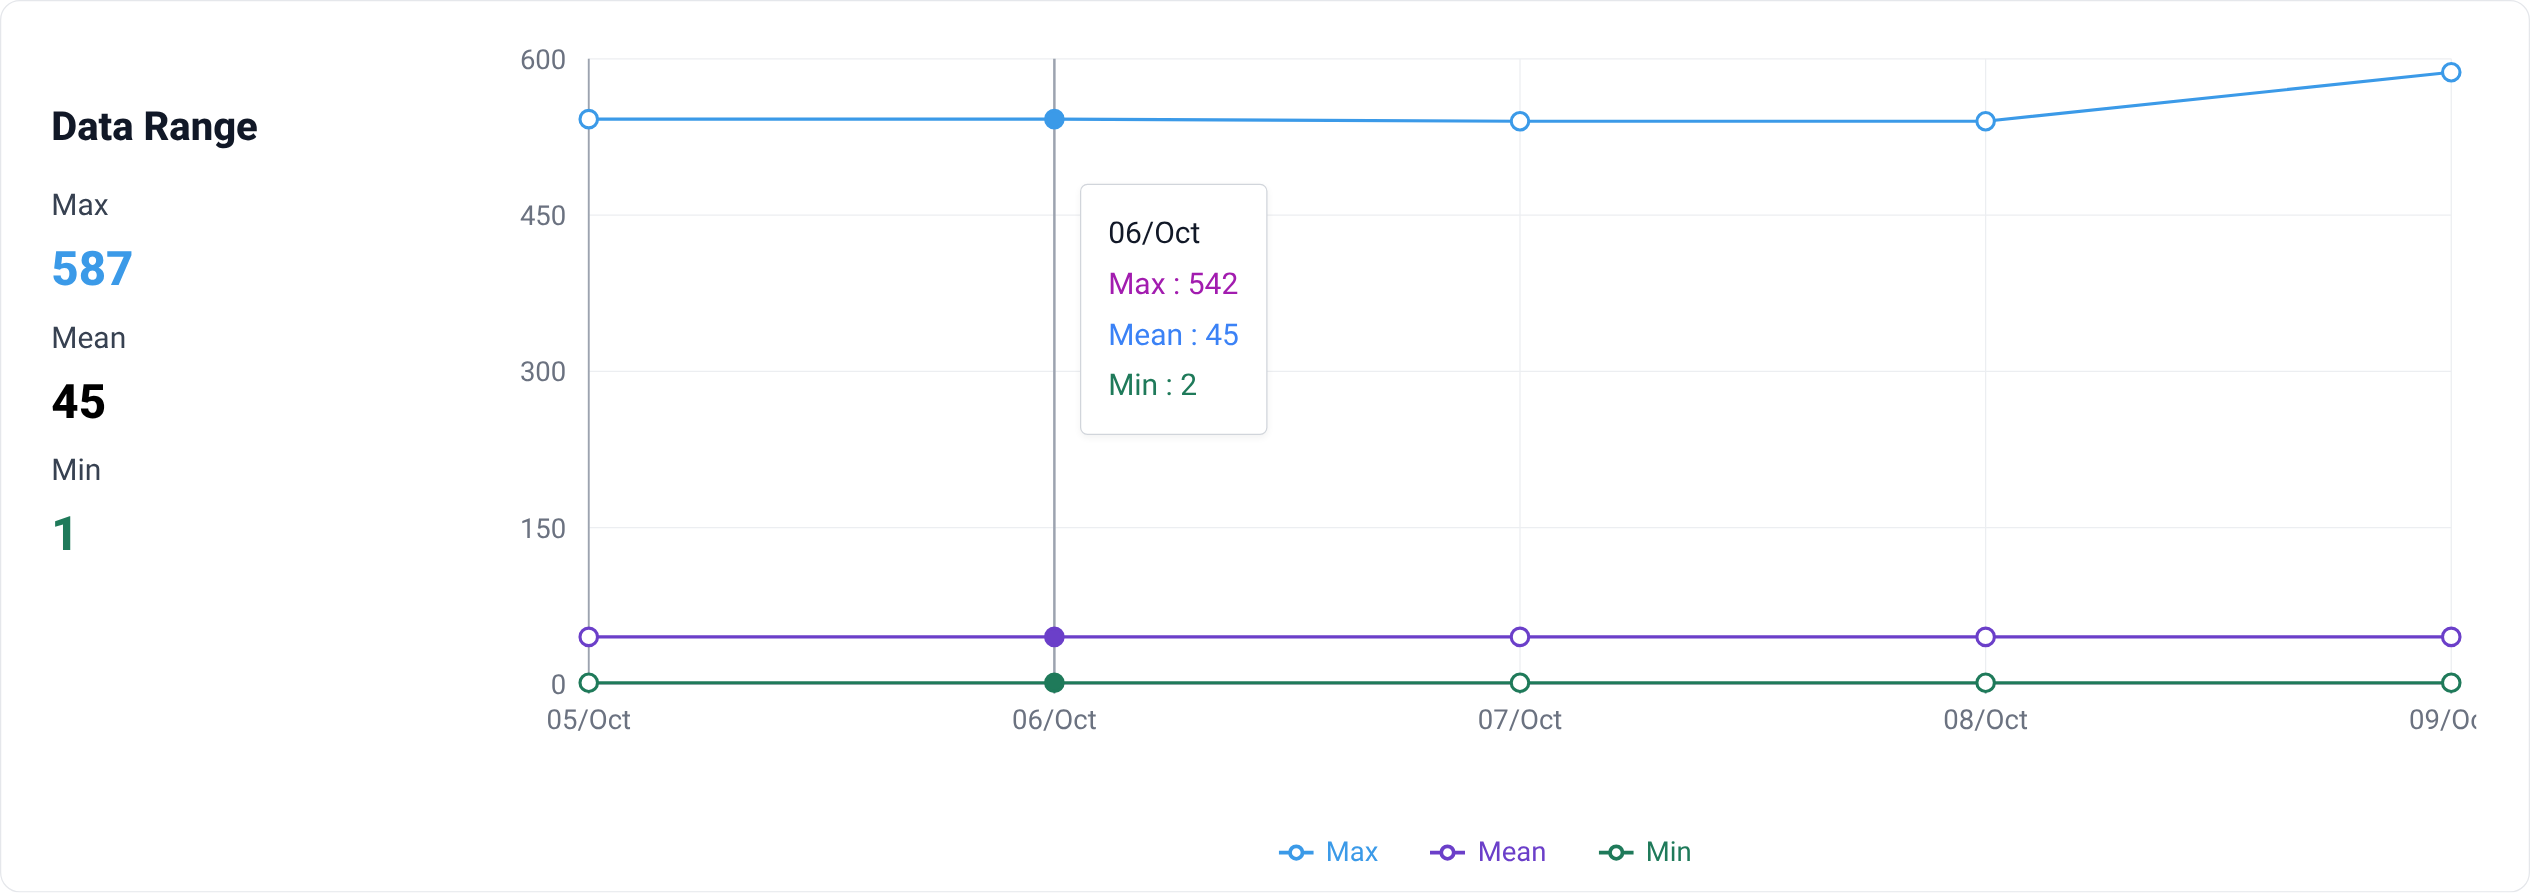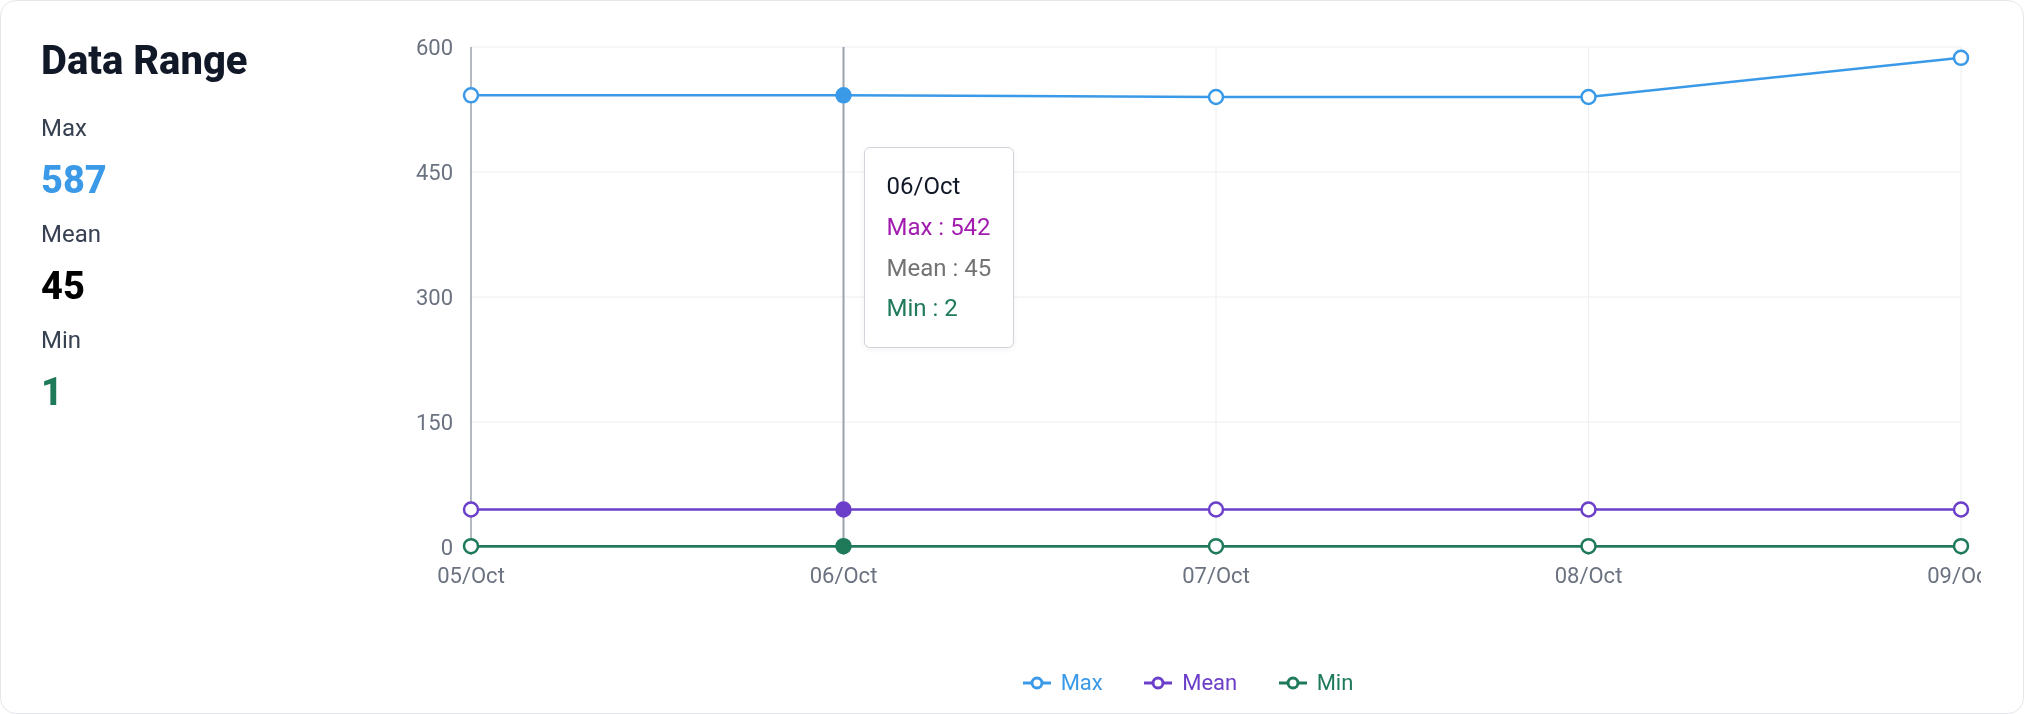--- a/index.html
+++ b/index.html
@@ -17,24 +17,25 @@
     border-radius: 16px;
     padding: 36px 28px 18px 40px;
     display: flex;
     flex-direction: row;
   }
   .side {
     width: 340px;
     flex: 0 0 340px;
   }
   .title {
-    font-size: 40px;
+    font-size: 32px;
     font-weight: 800;
     color: #111827;
     margin-bottom: 30px;
+    margin-top: 45px;
   }
   .stat-label {
     font-size: 24px;
     color: #374151;
     margin-top: 18px;
   }
   .stat-value {
     font-size: 38px;
     font-weight: 800;
     margin-top: 16px;
@@ -54,21 +55,21 @@
     border: 1px solid #d1d5db;
     border-radius: 6px;
     padding: 18px 22px;
     font-size: 24px;
     line-height: 1.7;
     box-shadow: 0 2px 6px rgba(0,0,0,0.05);
     pointer-events: none;
   }
   .tooltip .tt-title { color: #111827; }
   .tooltip .tt-max   { color: #a21caf; }
-  .tooltip .tt-mean  { color: #737373; }
+  .tooltip .tt-mean  { color: #3b82f6; }
   .tooltip .tt-min   { color: #1f7a5a; }
 
   .legend {
     position: absolute;
     left: 0;
     right: 0;
     bottom: 0;
     text-align: center;
     font-size: 22px;
   }

